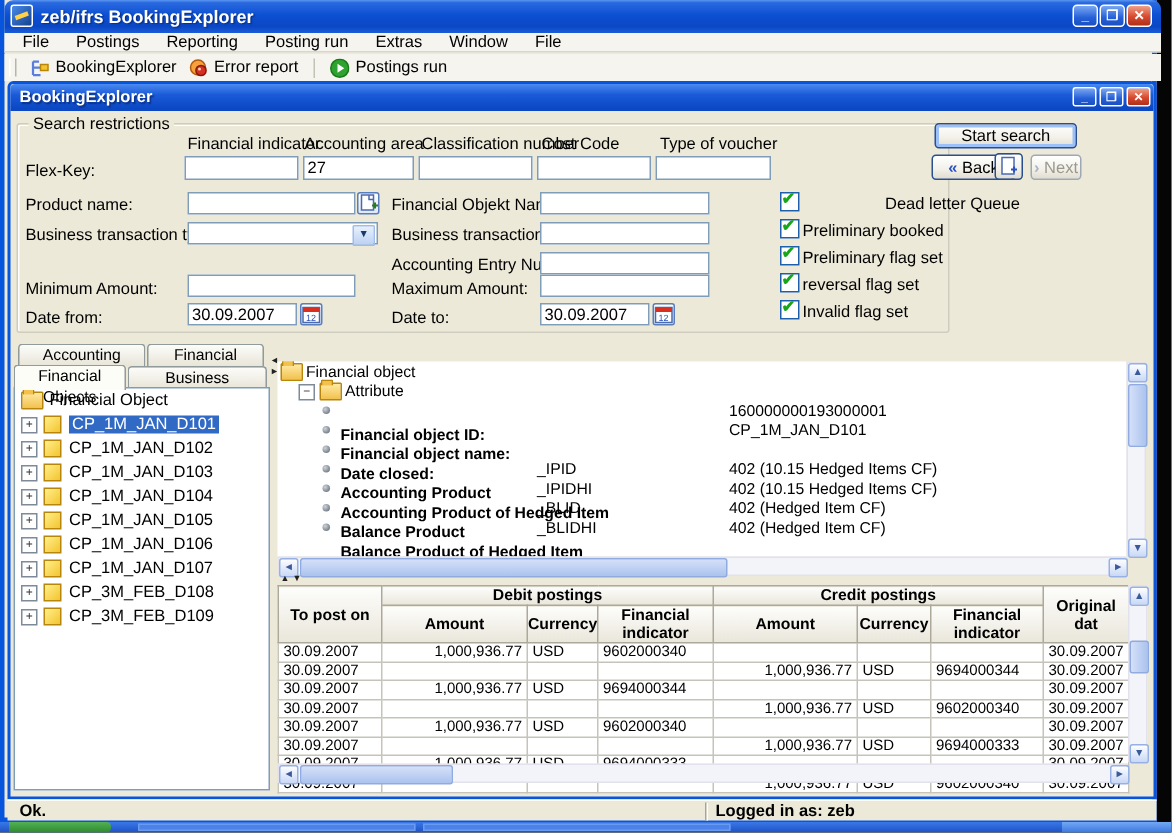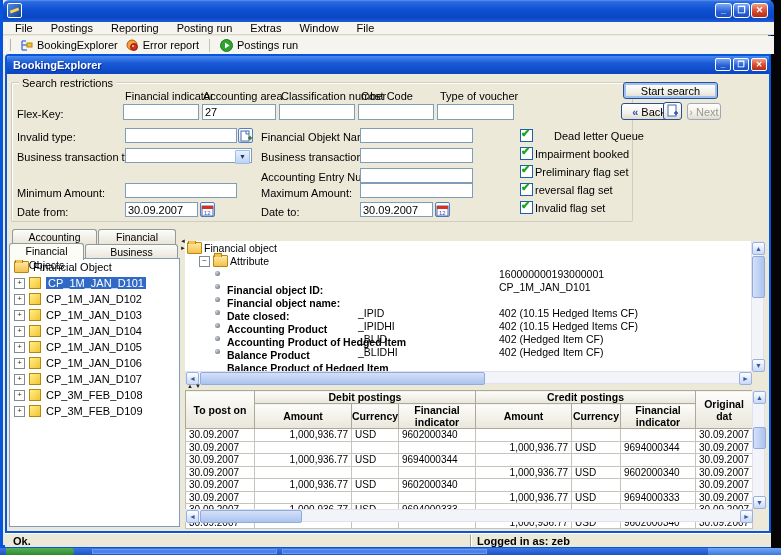--- a/index.html
+++ b/index.html
@@ -53,21 +53,21 @@
   .folder:before{content:"";position:absolute;left:0;top:-3px;width:6px;height:3px;background:#f2c14e;border:1px solid #b8860b;border-bottom:none;border-radius:1px 1px 0 0;}
   
   .attrhdr{left:182px;top:228px;width:566px;height:13px;background:linear-gradient(180deg,#fbfaf6,#e9e6da);border-bottom:1px solid #b8b5ac;font-size:10.5px;}
   .attrhdr span{position:absolute;top:1px;}
   .colsep{position:absolute;top:1px;width:1px;height:11px;background:#c9c6bc;}
   .attrbody{left:182px;top:241px;width:566px;height:130px;background:#fff;overflow:hidden;}
   .arow{height:13px;position:relative;font-size:10.5px;white-space:nowrap;}
   .bullet{position:absolute;left:30px;top:4px;width:5px;height:5px;border-radius:50%;background:radial-gradient(circle at 35% 35%,#cfd4da,#55606c);}
   .aname{position:absolute;left:42px;top:17px;font-weight:bold;}
   .ashort{position:absolute;left:173px;top:1px;}
-  .aval{position:absolute;left:314px;top:1px;}
+  .aval{position:absolute;left:301px;top:1px;}
   .minus{width:9px;height:9px;border:1px solid #7f8a99;background:#fff;font-size:8px;line-height:7px;text-align:center;color:#333;position:absolute;left:14px;top:2px;}
   
   .sbtrack{background:#F3F3FA;border:1px solid #e2e1ec;}
   .sbtn2{background:linear-gradient(180deg,#fdfeff,#c9d8f6);border:1px solid #98b1e4;border-radius:2px;color:#3a5a9a;font-size:7px;text-align:center;line-height:11px;}
   .sthumb{background:linear-gradient(90deg,#d5e0f8,#abc3ee);border:1px solid #8fabdf;border-radius:2px;}
   .sthumbh{background:linear-gradient(180deg,#d5e0f8,#abc3ee);border:1px solid #8fabdf;border-radius:2px;}
   
   .splitv{left:177px;top:228px;width:5px;height:299px;}
   .splith{left:182px;top:383px;width:566px;height:7px;}
   .tinyarrow{font-size:6px;color:#222;line-height:7px;}
@@ -87,20 +87,21 @@
 </style>
 </head>
 <body>
 
 <div class="a app">
 
   <div class="a titlebar">
     <span class="a appicon">
         <i></i>
       </span>
+    <span class="a titletext" style="left:24px;">zeb/ifrs BookingExplorer</span>
     <span class="a wbtn" style="left:712px;">_</span>
     <span class="a wbtn" style="left:730px;">❐</span>
     <span class="a wbtn close" style="left:748px;">✕</span>
   </div>
 
   <div class="a menubar">
     <span class="menuitem">File</span>
     <span class="menuitem">Postings</span>
     <span class="menuitem">Reporting</span>
     <span class="menuitem">Posting run</span>
@@ -159,21 +160,21 @@
   <span class="a lb" style="left:358px;top:90px;">Cost Code</span>
   <span class="a lb" style="left:437px;top:90px;">Type of voucher</span>
 
   <span class="a lb" style="left:14px;top:108px;">Flex-Key:</span>
   <input class="tb" style="left: 120px; top: 104px; width: 76px;" value="">
   <input class="tb" style="left: 199px; top: 104px; width: 74px;" value="27">
   <input class="tb" style="left: 276px; top: 104px; width: 76px;" value="">
   <input class="tb" style="left: 355px; top: 104px; width: 76px;" value="">
   <input class="tb" style="left: 434px; top: 104px; width: 77px;" value="">
 
-  <span class="a lb" style="left:14px;top:131px;">Invalid type:</span>
+  <span class="a lb" style="left:14px;top:131px;">Product name:</span>
   <input class="tb" style="left: 122px; top: 128px; width: 112px; height: 15px;" value="">
   <span class="a smbtn" style="left:235px;top:128px;width:15px;height:15px;">
     <svg width="13" height="13">
         <rect x="2" y="1" width="8" height="10" fill="#fff" stroke="#4a6ab0"></rect>
         <path d="M7 1 v3 h3" fill="none" stroke="#4a6ab0"></path>
         <path d="M9 8 h4 M11 6 v4" stroke="#2a7a2a" stroke-width="1.4"></path>
       </svg>
   </span>
   <span class="a lb" style="left:258px;top:131px;">Financial Objekt Name:</span>
   <input class="tb" style="left: 357px; top: 128px; width: 113px; height: 15px;" value="">
@@ -207,23 +208,23 @@
   <input class="tb" style="left: 357px; top: 202px; width: 73px; height: 15px;" value="30.09.2007">
   <span class="a smbtn" style="left:432px;top:202px;width:15px;height:15px;">
     <svg width="13" height="13">
         <rect x="1" y="2" width="11" height="10" fill="#fff" stroke="#4a6ab0"></rect>
         <rect x="1" y="2" width="11" height="3" fill="#d83020"></rect>
         <text x="3" y="11" font-size="6" fill="#2a52c0">12</text>
       </svg>
   </span>
 
   <span class="a" style="left:517px;top:128px;"><span class="chk"><span>✔</span></span></span>
-  <span class="a lb" style="left:512px;top:130px;padding-left:39px;">Dead letter Queue</span>
+  <span class="a lb" style="left:548px;top:130px;padding-left:39px;">Dead letter Queue</span>
   <span class="a" style="left:517px;top:146px;"><span class="chk"><span>✔</span></span></span>
-  <span class="a lb" style="left:532px;top:148px;">Impairment booked</span>
+  <span class="a lb" style="left:532px;top:148px;">Preliminary booked</span>
   <span class="a" style="left:517px;top:164px;"><span class="chk"><span>✔</span></span></span>
   <span class="a lb" style="left:532px;top:166px;">Preliminary flag set</span>
   <span class="a" style="left:517px;top:182px;"><span class="chk"><span>✔</span></span></span>
   <span class="a lb" style="left:532px;top:184px;">reversal flag set</span>
   <span class="a" style="left:517px;top:200px;"><span class="chk"><span>✔</span></span></span>
   <span class="a lb" style="left:532px;top:202px;">Invalid flag set</span>
 
   <div class="a btn focus" style="left:620px;top:82px;width:95px;height:17px;line-height:16px;">Start search</div>
   <div class="a btn" style="left:618px;top:103px;width:56px;height:17px;line-height:16px;"><span class="chev">«</span> <span>Back</span></div>
   <div class="a btn" style="left:660px;top:102px;width:19px;height:18px;">

